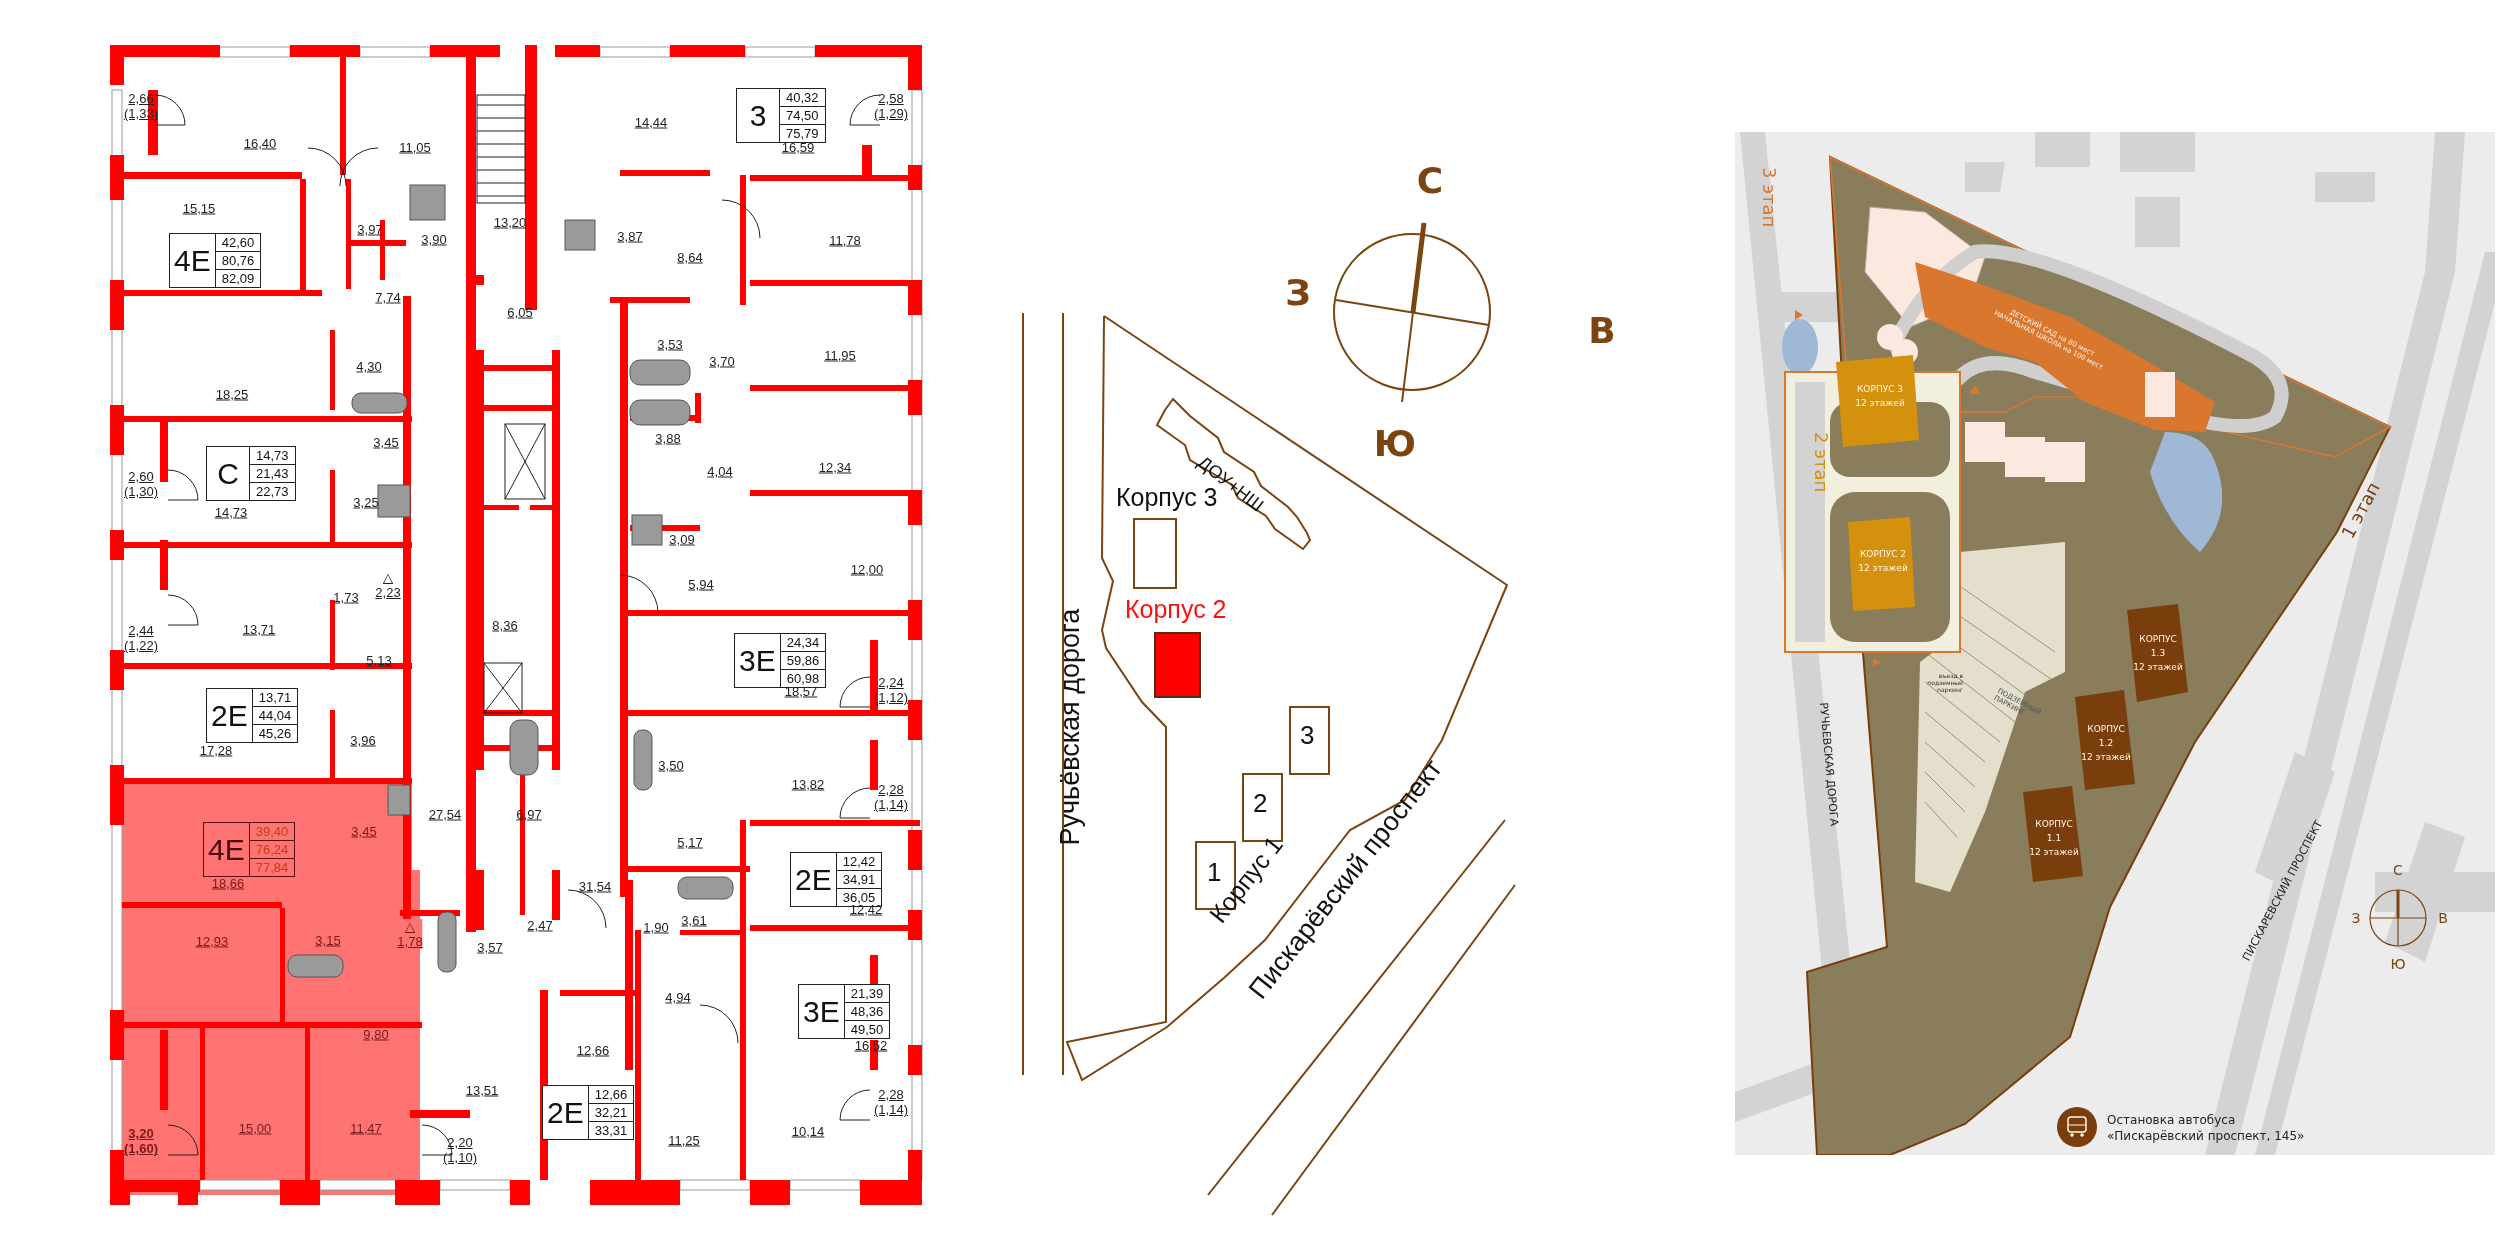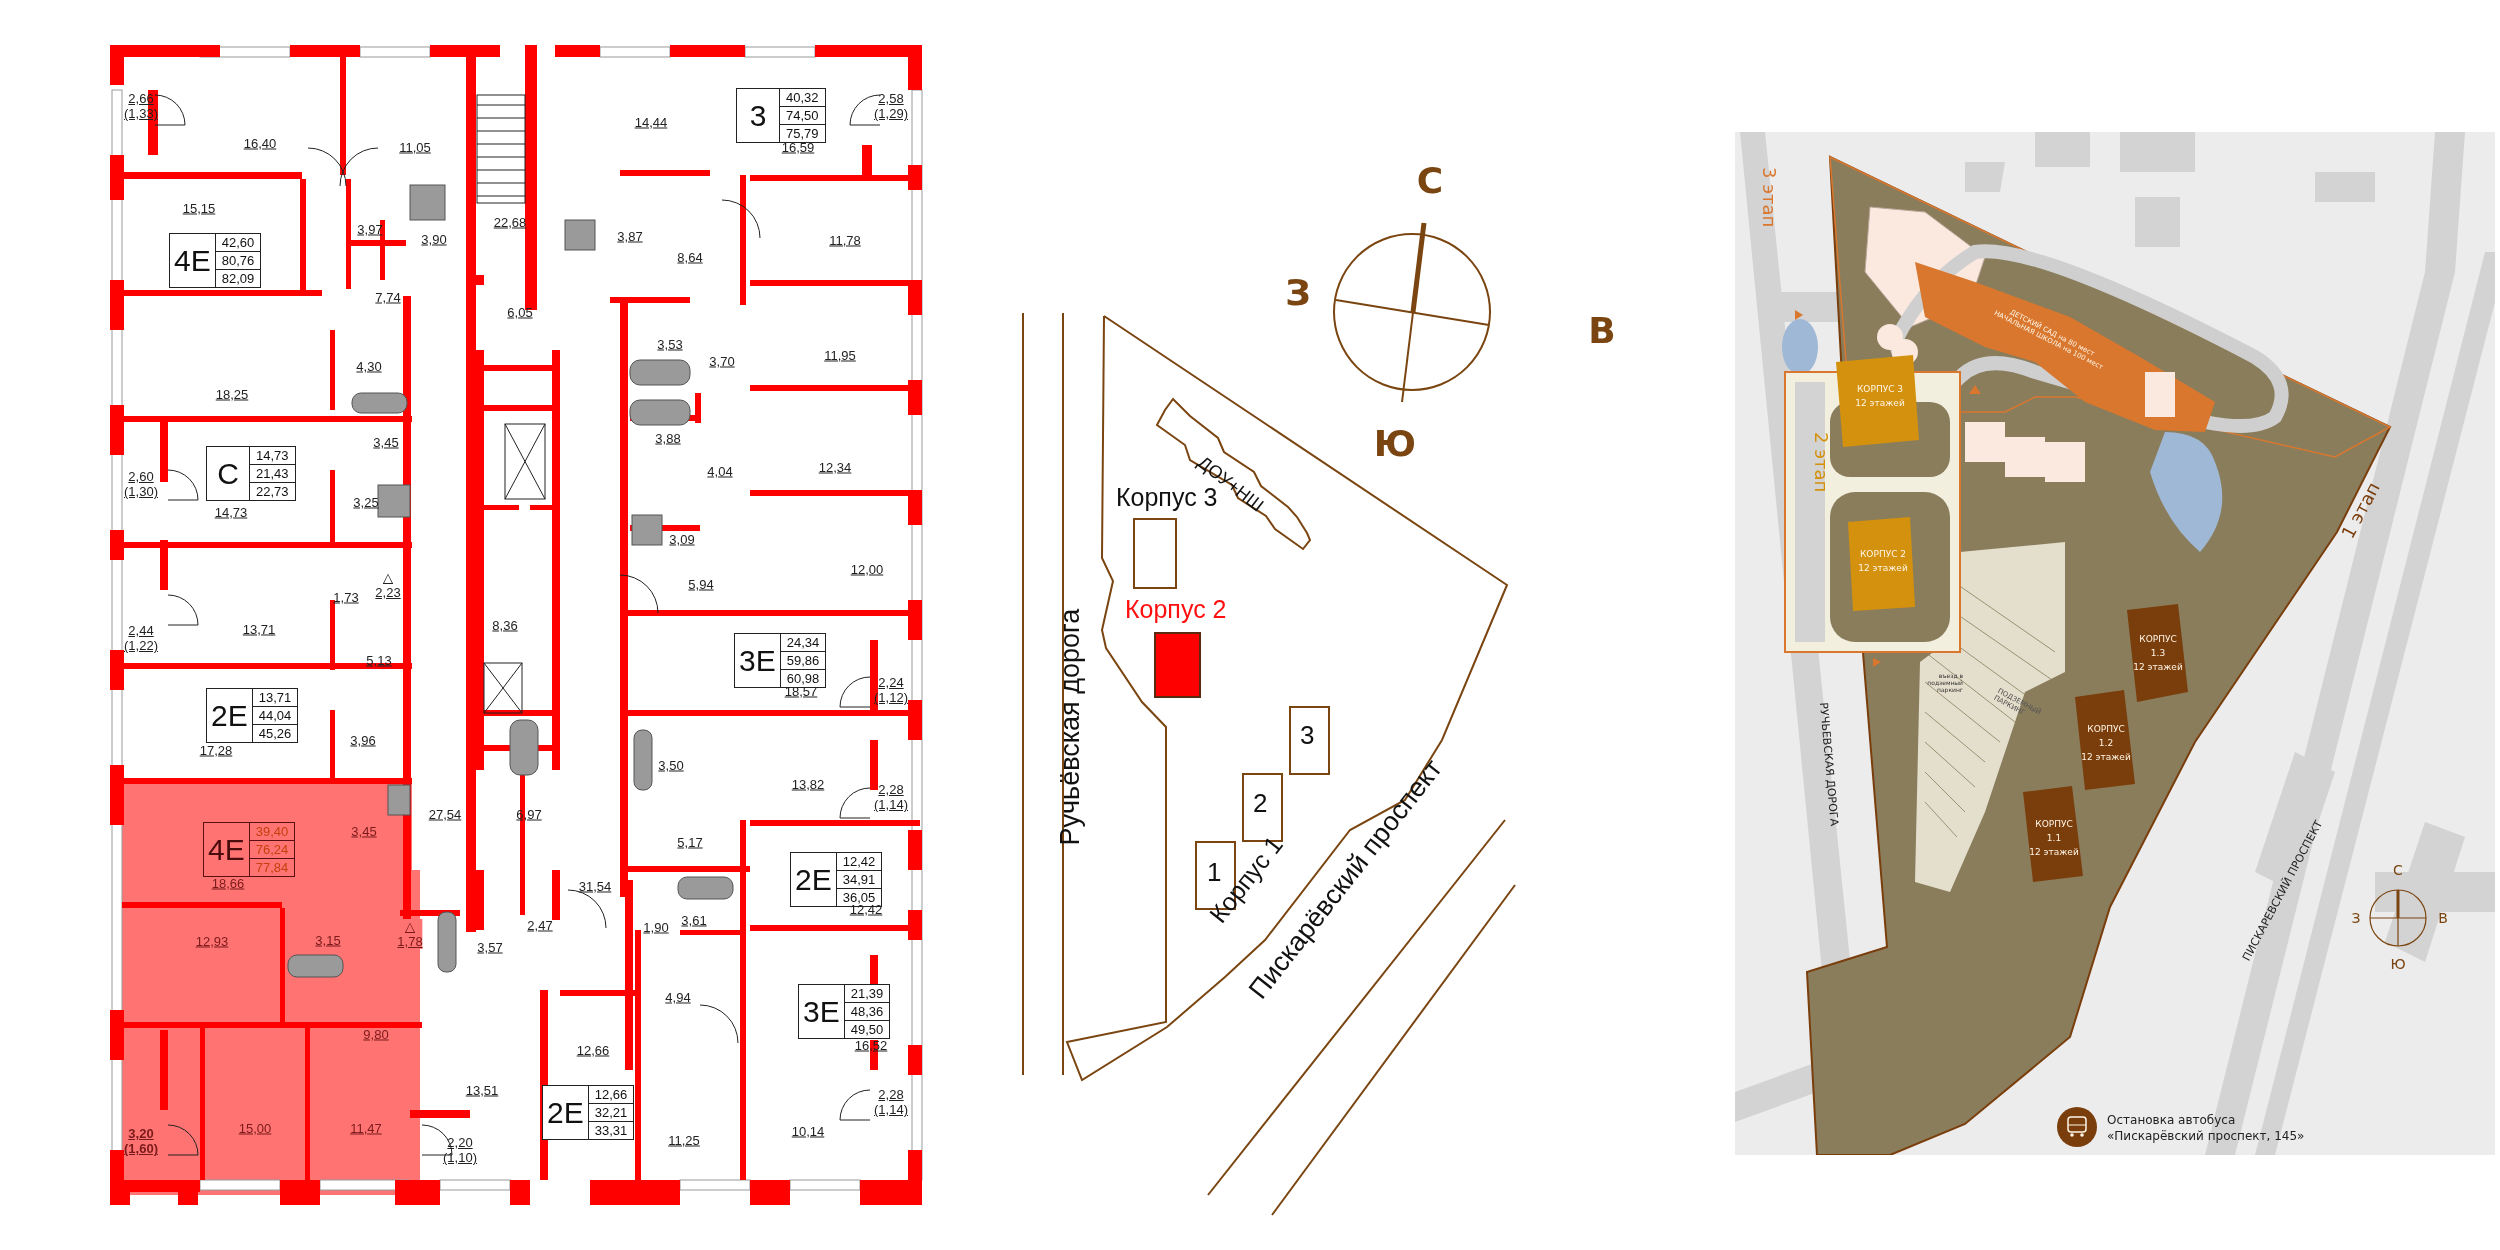--- a/index.html
+++ b/index.html
@@ -290,21 +290,21 @@
   <div class="rlabel" style="left:141px;top:106px;"><span>2,66</span><span class="sub">(1,33)</span></div>
   <div class="rlabel" style="left:260px;top:143px;">16,40</div>
   <div class="rlabel" style="left:415px;top:147px;">11,05</div>
   <div class="rlabel" style="left:199px;top:208px;">15,15</div>
   <div class="rlabel" style="left:370px;top:229px;">3,97</div>
   <div class="rlabel" style="left:434px;top:239px;">3,90</div>
   <div class="rlabel" style="left:388px;top:297px;">7,74</div>
   <div class="rlabel" style="left:369px;top:366px;">4,30</div>
   <div class="rlabel" style="left:232px;top:394px;">18,25</div>
 
-  <div class="rlabel" style="left:510px;top:222px;">22,68</div>
+  <div class="rlabel" style="left:510px;top:222px;">13,20</div>
   <div class="rlabel" style="left:651px;top:122px;">14,44</div>
   <div class="rlabel" style="left:798px;top:147px;">16,59</div>
   <div class="rlabel" style="left:891px;top:106px;"><span>2,58</span><span class="sub">(1,29)</span></div>
   <div class="rlabel" style="left:630px;top:236px;">3,87</div>
   <div class="rlabel" style="left:690px;top:257px;">8,64</div>
   <div class="rlabel" style="left:845px;top:240px;">11,78</div>
   <div class="rlabel" style="left:520px;top:312px;">6,05</div>
 
   <div class="rlabel" style="left:670px;top:344px;">3,53</div>
   <div class="rlabel" style="left:722px;top:361px;">3,70</div>

